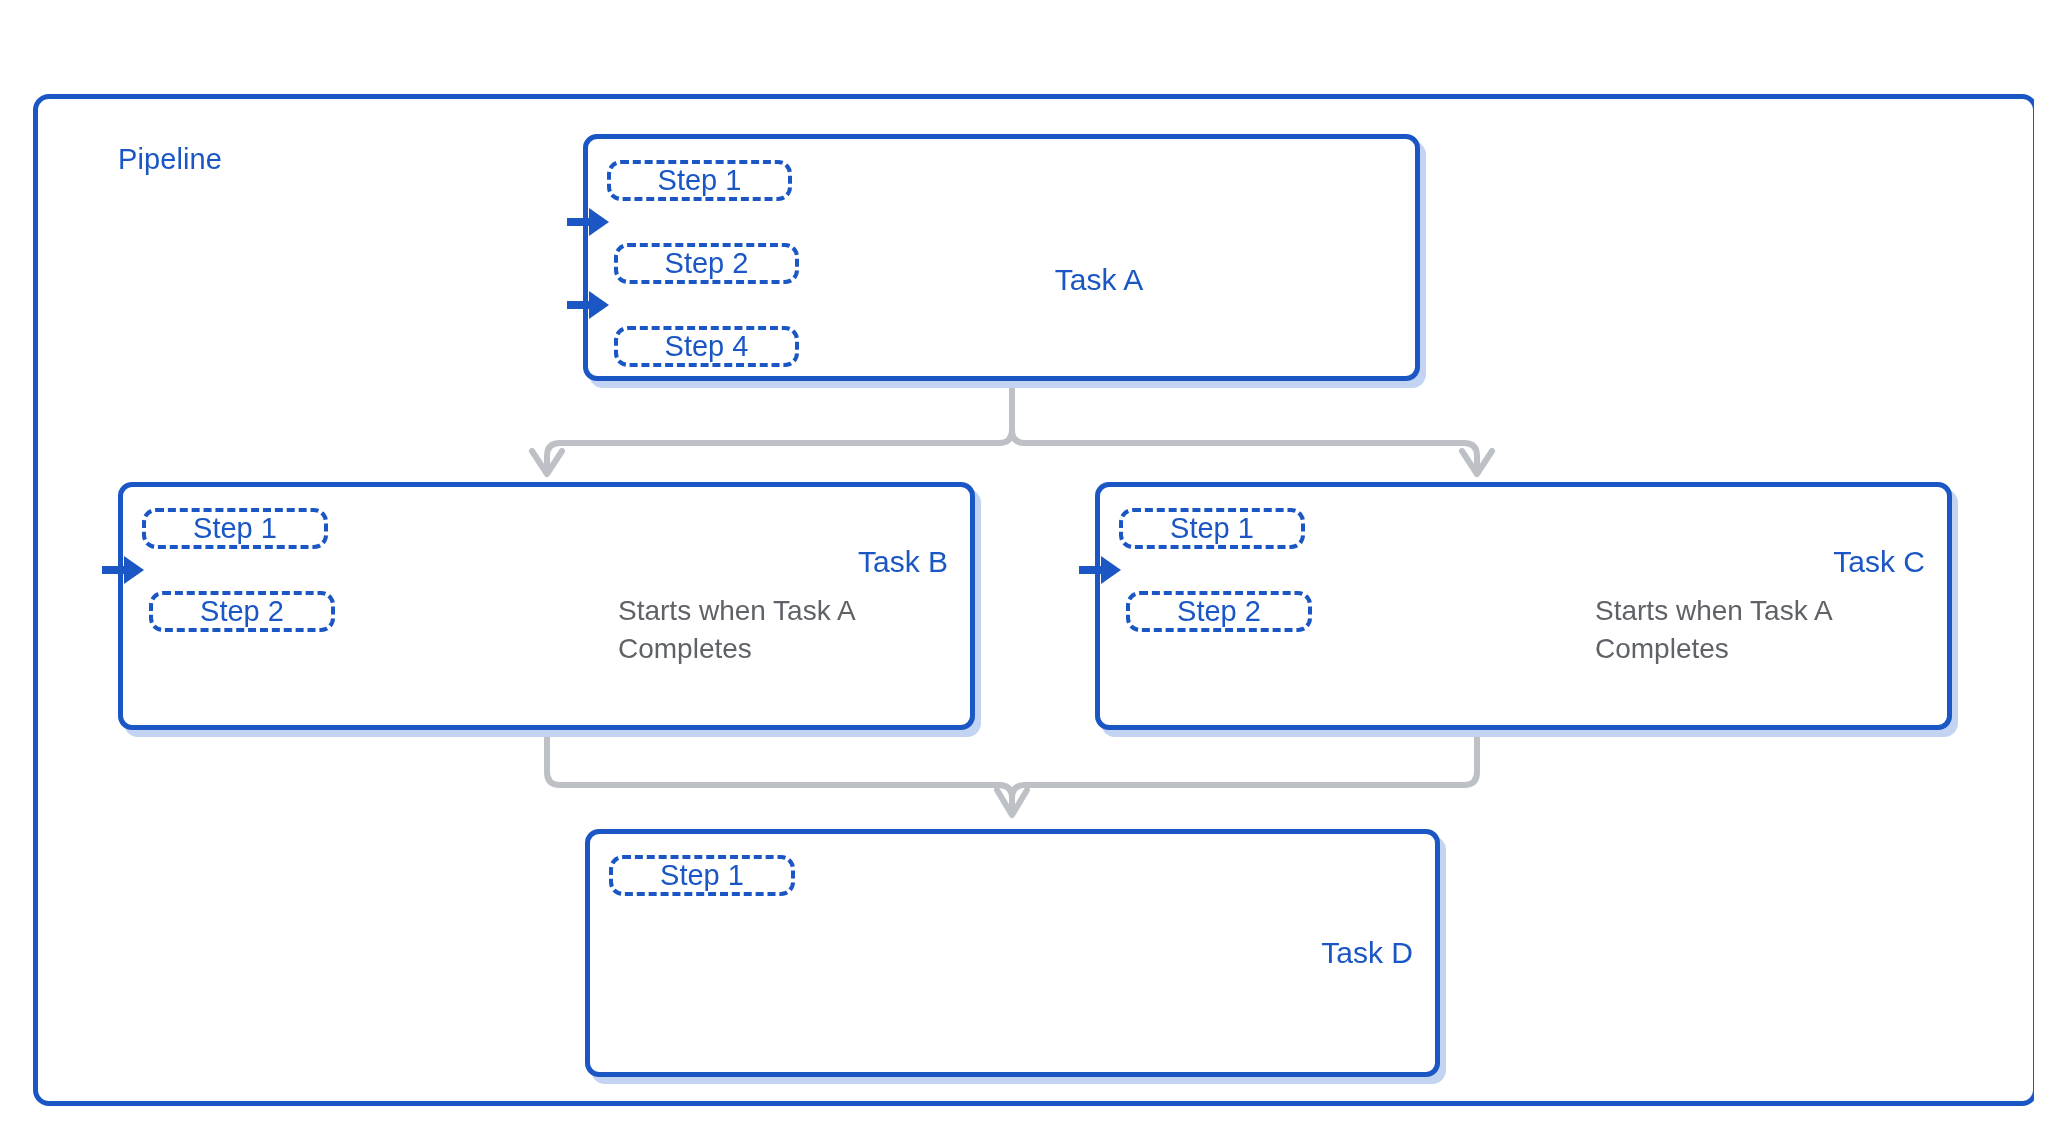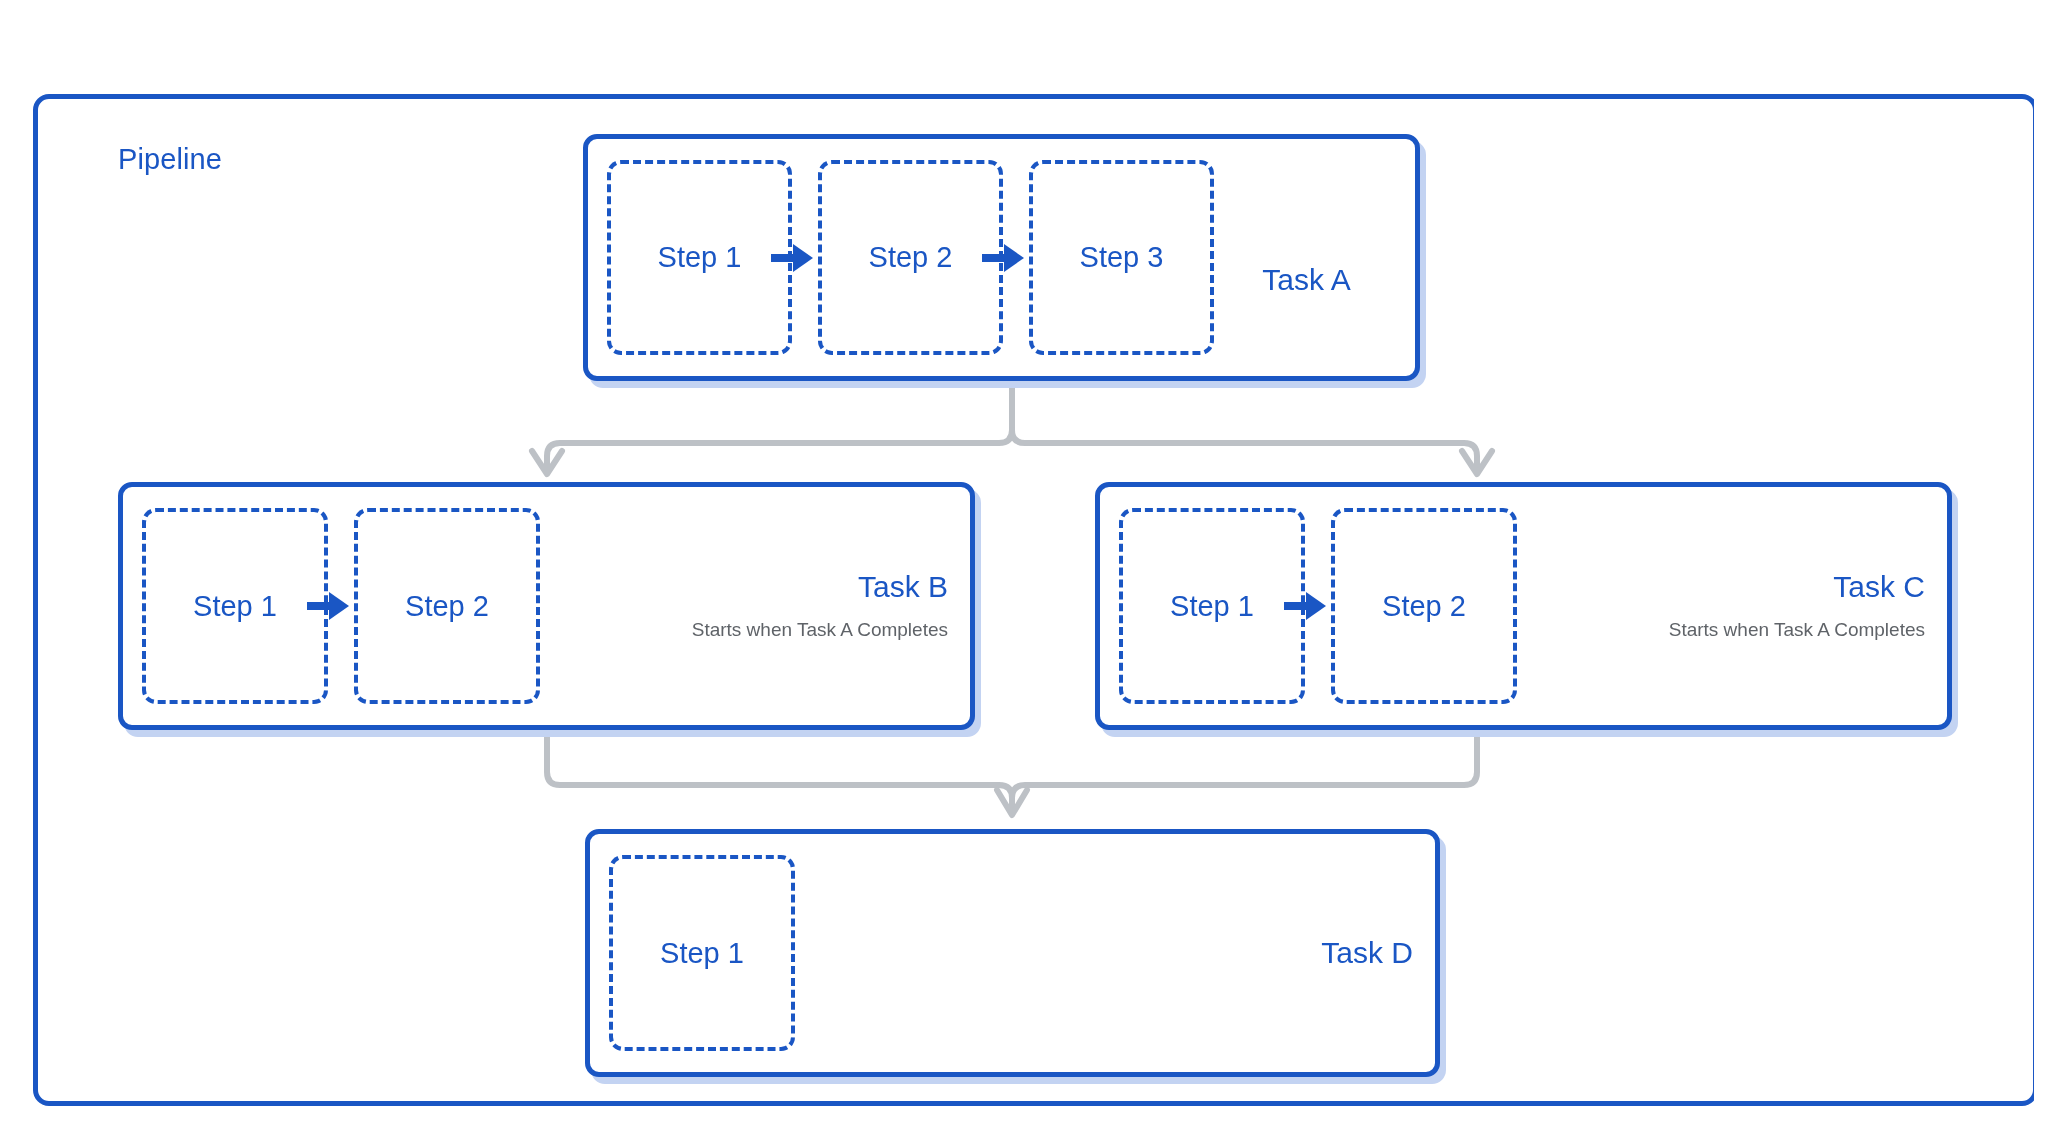--- a/index.html
+++ b/index.html
@@ -59,21 +59,21 @@
     width: 100%;
     height: 100%;
     display: flex;
     flex-direction: row;
     align-items: center;
   }
 
   
   .steps {
     display: flex;
-    flex-direction: row;
+    flex-direction: column;
     align-items: stretch;
     height: 100%;
     flex: 0 0 auto;
   }
 
   .step-box {
     box-sizing: border-box;
     border: 4px dashed #1a56c4;
     border-radius: 14px;
     display: flex;
@@ -116,21 +116,21 @@
     justify-content: center;
   }
   .task-title {
     color: #1a56c4;
     font-size: 30px;
     white-space: nowrap;
     line-height: 1.2;
   }
   .task-note {
     color: #5f6368;
-    font-size: 19px;
+    font-size: 28px;
     line-height: 1.35;
     margin-top: 12px;
     max-width: 330px;
   }
   .task-title.inline-only {
     margin: 0;
   }
 
   
   .connectors {
@@ -193,21 +193,21 @@
         </div>
 
         <div class="step-arrow">
           <svg width="46" height="34" viewBox="0 0 46 34">
             <path d="M2,17 L30,17" stroke="#1a56c4" stroke-width="8" stroke-linecap="butt" fill="none"></path>
             <path d="M24,3 L44,17 L24,31 Z" fill="#1a56c4"></path>
           </svg>
         </div>
 
         <div class="step-box" style="width:185px; margin:21px 0 21px 26px;">
-          <span>Step 3</span>
+          <span>Step 4</span>
         </div>
 
       </div>
 
       <div class="task-meta centered" style="align-items:center; text-align:center; padding-right:16px; padding-left:0;margin-top:44px;">
         <div class="task-title inline-only">Task A</div>
       </div>
     </div>
   </div>
 

